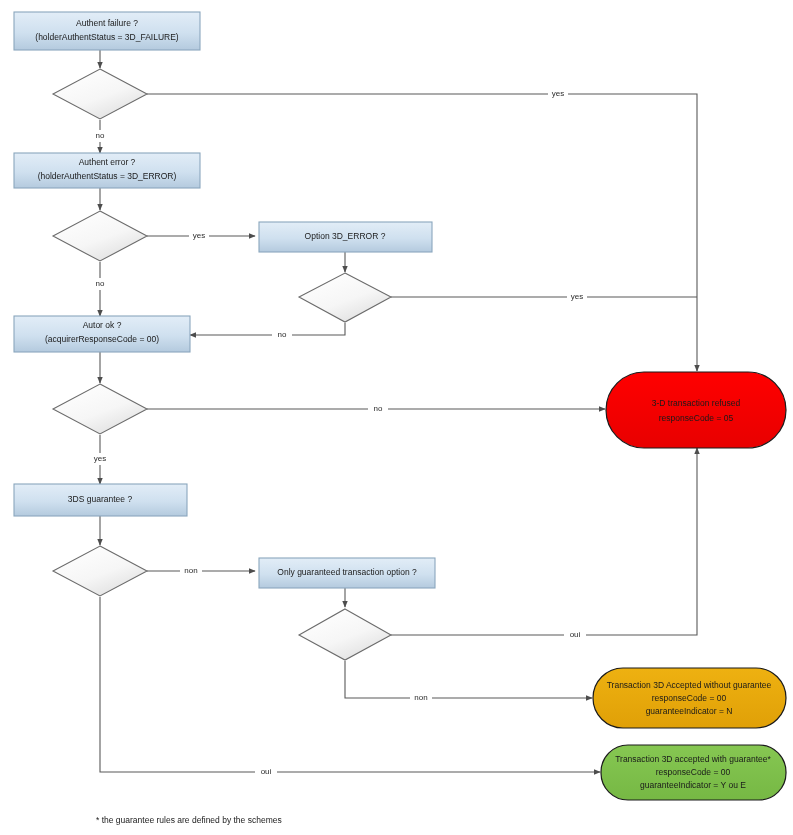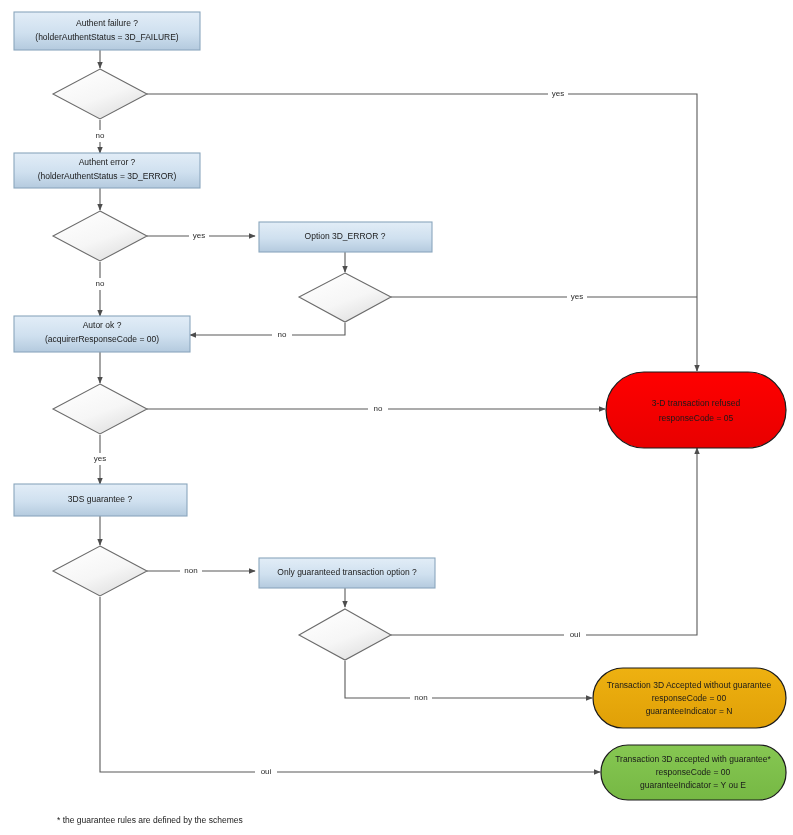--- a/index.html
+++ b/index.html
@@ -23,20 +23,21 @@
     fill:#2b2b2b;
     text-anchor:middle;
     dominant-baseline:middle;
   }
   .footnote{
     position:absolute;
     font-family:"Liberation Sans","DejaVu Sans",sans-serif;
     font-size:8.5px;
     color:#1a1a1a;
     white-space:nowrap;
+    margin-left:39px;
   }
   .edge-line{stroke:#595959;stroke-width:1.1;fill:none;}
   .proc-rect{stroke:#8aa6bd;stroke-width:1.1;}
   .dec-poly{stroke:#6b6b6b;stroke-width:1.1;}
   .term-rect{stroke:#1a1a1a;stroke-width:1.2;}
 </style>
 </head>
 <body>
 
 <div id="canvas">

